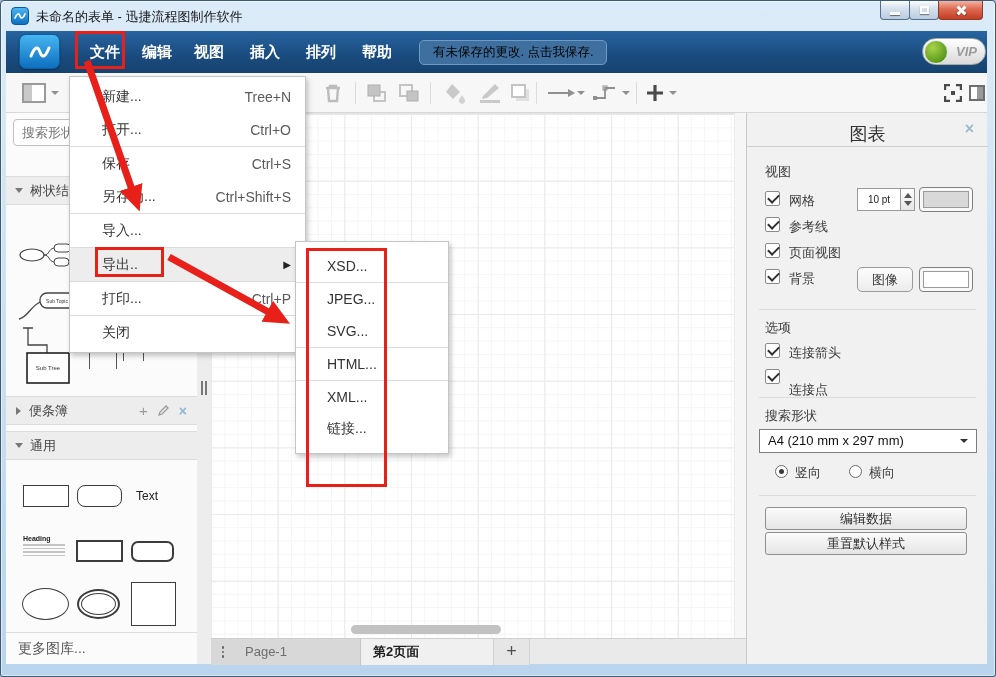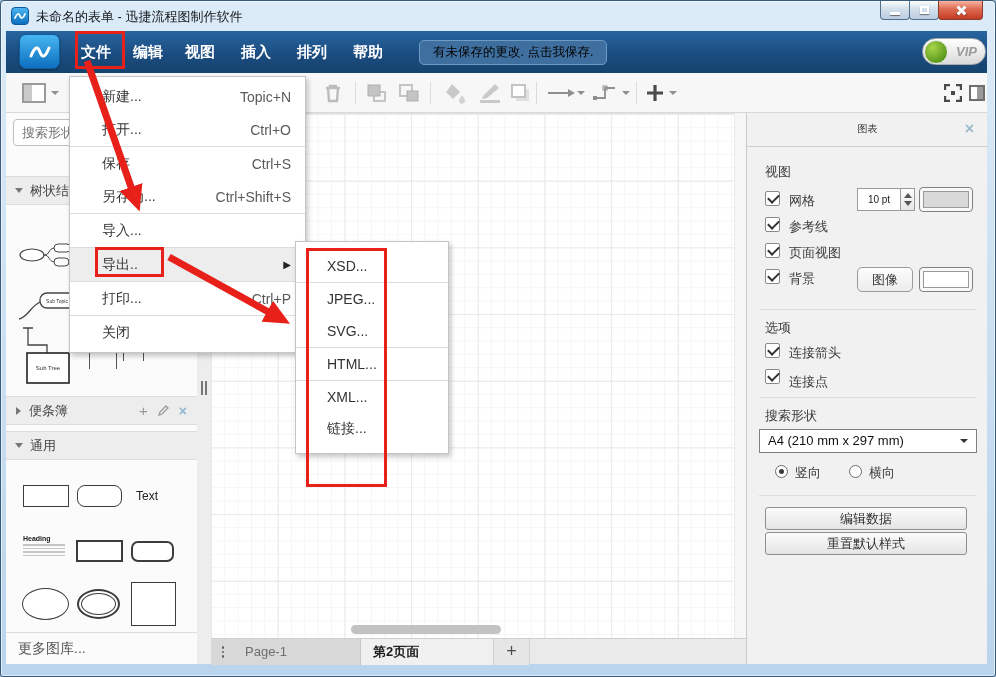--- a/index.html
+++ b/index.html
@@ -27,21 +27,21 @@
   .glyph-x::before,.glyph-x::after { content:""; position:absolute; left:5px; top:1px; width:3px; height:11px;
       background:#fff; box-shadow:0 1px 1px rgba(0,0,0,.45); }
   .glyph-x::before{ transform:rotate(45deg);} .glyph-x::after{ transform:rotate(-45deg);}
 
   
   .menubar { position:absolute; left:5px; top:30px; width:981px; height:42px;
              background:linear-gradient(#27649f,#1a4b7e 60%,#16436f); }
   .logo { position:absolute; left:13px; top:3px; width:41px; height:35px; border-radius:7px;
           background:linear-gradient(#47b6f0,#0d6fc0); border:1px solid #0b5e9f;
           display:flex; align-items:center; justify-content:center; box-shadow:0 1px 2px rgba(0,0,0,.35);}
-  .menu-item { position:absolute; top:6px; height:30px; width:48px; line-height:30px; text-align:left;
+  .menu-item { position:absolute; top:6px; height:30px; width:48px; line-height:30px; text-align:center;
                color:#fff; font-size:15px; font-weight:bold; cursor:default; }
   .notify-pill { position:absolute; left:413px; top:9px; height:25px; padding:0 13px; line-height:23px;
                  background:#3f6f9f; border:1px solid #6e9bc4; border-radius:5px;
                  color:#000000; font-size:12.5px; }
   .vip { position:absolute; left:916px; top:7px; width:64px; height:27px; border-radius:14px;
          background:linear-gradient(#ffffff,#d9d9d9); border:1px solid #aaa;
          display:flex; align-items:center; }
   .vip-circle { width:24px; height:24px; border-radius:50%; margin-left:1px;
                 background:radial-gradient(circle at 35% 30%, #a8d44a, #5d9b1e 70%, #417a12); border:1px solid #e8e8e8;}
   .vip-text { flex:1; text-align:center; font-size:13px; font-weight:bold; font-style:italic; color:#9b9b9b; }
@@ -105,21 +105,21 @@
           border-right:1px solid #c6c6c6; color:#6e6e6e; line-height:26px; padding-left:10px; }
   .tab2 { position:absolute; left:150px; top:0; width:133px; height:26px; background:#f0f0f0;
           border-right:1px solid #d2d2d2; color:#1d1d1d; font-weight:bold; line-height:26px; padding-left:12px; }
   .tab-add { position:absolute; left:283px; top:0; width:36px; height:26px; background:#e6e6e6;
              border-right:1px solid #d2d2d2; color:#4e4e4e; font-size:18px; text-align:center; line-height:24px; }
 
   
   .right-panel { position:absolute; left:745px; top:112px; width:241px; height:551px; background:#f1f1f1;
                  border-left:1px solid #c9c9c9; font-size:13px; color:#3c3c3c; }
   .rp-header { position:absolute; left:0; top:0; width:241px; height:34px; border-bottom:1px solid #d0d0d0; }
-  .rp-title { position:absolute; left:0; width:241px; text-align:center; top:9px; font-size:10px; color:#333; }
+  .rp-title { position:absolute; left:0; width:241px; text-align:center; top:9px; font-size:18px; color:#333; }
   .rp-close { position:absolute; right:14px; top:7px; color:#9db9cc; font-size:16px; font-weight:bold; }
   .rp-label { position:absolute; }
   .cb { position:absolute; width:15px; height:15px; background:#fff; border:1px solid #8a8a8a; border-radius:2px; }
   .cb::after { content:""; position:absolute; left:2px; top:2px; width:9px; height:5px;
                border-left:2px solid #2f2f2f; border-bottom:2px solid #2f2f2f; transform:rotate(-45deg); }
   .rp-sep { position:absolute; left:12px; width:217px; height:1px; background:#dcdcdc; }
   .num-input { position:absolute; left:110px; width:44px; height:23px; border:1px solid #9a9a9a; background:#fff;
                font-size:10px; text-align:center; font-family:"Liberation Sans",sans-serif; color:#222; padding:4px;}
   .spinner { position:absolute; left:154px; width:14px; height:23px; border:1px solid #9a9a9a; border-left:none;
              background:linear-gradient(#fdfdfd,#e6e6e6); }
@@ -409,21 +409,21 @@
         <div style="background:#fff"></div>
       </div>
 
     <div class="rp-sep" style="top:196px"></div>
     <div class="rp-label" style="left:18px;top:206px">选项</div>
 
     <div class="cb" style="left:18px;top:230px"></div>
     <div class="rp-label" style="left:42px;top:231px">连接箭头</div>
 
     <div class="cb" style="left:18px;top:256px"></div>
-    <div class="rp-label" style="left:42px;top:260px">连接点</div>
+    <div class="rp-label" style="left:42px;top:268px">连接点</div>
 
     <div class="rp-sep" style="top:284px"></div>
     <div class="rp-label" style="left:18px;top:294px">搜索形状</div>
 
     <div class="select" style="top:316px">
       <span>A4 (210 mm x 297 mm)</span>
       <div class="caret"></div>
     </div>
 
     <div class="radio sel" style="left:28px;top:352px"></div>
@@ -432,21 +432,21 @@
     <div class="rp-label" style="left:122px;top:351px">横向</div>
 
     <div class="rp-sep" style="top:382px"></div>
     <div class="rp-btn" style="top:394px">编辑数据</div>
     <div class="rp-btn" style="top:419px">重置默认样式</div>
   </div>
 
   <div class="dropdown file-menu">
     <div class="menu-row">
       <span>新建...</span>
-        <span class="sc">Topic+N</span>
+        <span class="sc">Tree+N</span>
       </div>
     <div class="menu-row">
       <span>打开...</span>
         <span class="sc">Ctrl+O</span>
       </div>
     <div class="m-sep"></div>
     <div class="menu-row">
       <span>保存</span>
         <span class="sc">Ctrl+S</span>
       </div>

